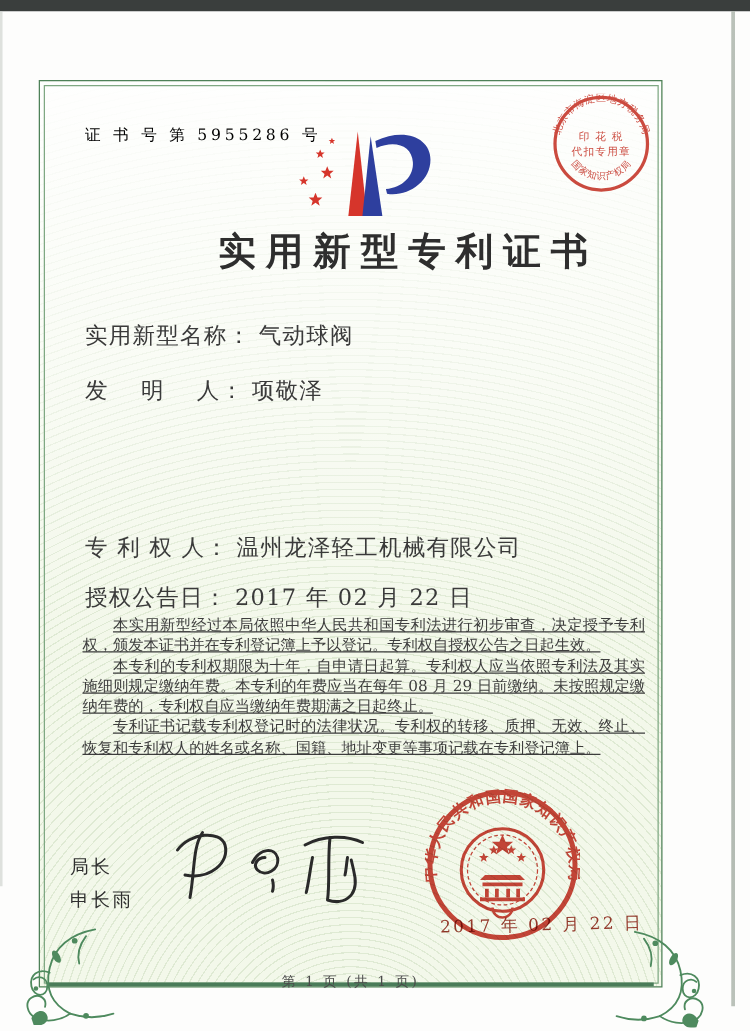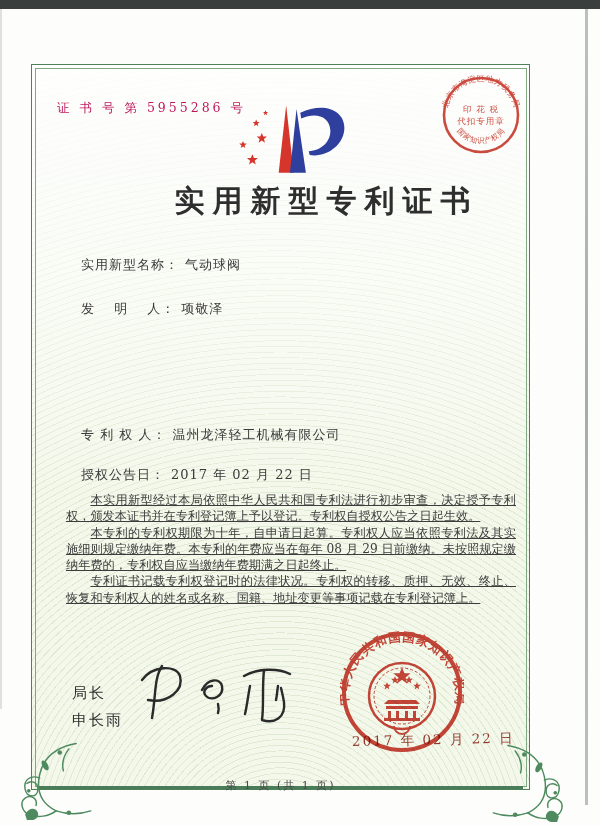--- a/index.html
+++ b/index.html
@@ -19,33 +19,33 @@
         border:1.5px solid #4e8158;
         background:
           linear-gradient(180deg,rgba(255,255,255,.95),rgba(255,255,255,.55) 30%,rgba(255,255,255,0) 62%),
           repeating-radial-gradient(ellipse 140% 90% at 50% 108%,rgba(106,152,80,.15) 0 1px,rgba(255,255,255,0) 1px 6px),
           #f3f8ea;
         z-index:1;}
   .frame-inner{position:absolute;inset:2.5px;border:1px solid #7fa883;pointer-events:none;}
   .frame-bottom-line{position:absolute;left:6px;right:6px;bottom:0;height:3px;background:var(--border_green);}
   .corner-ornament{position:absolute;z-index:3;}
   
-  .cert-no{position:absolute;left:57px;top:100px;font-size:12.5px;letter-spacing:3px;color:#be185d;z-index:2;}
+  .cert-no{position:absolute;left:68px;top:100px;font-size:12.5px;letter-spacing:3px;color:#000000;z-index:2;}
   .logo{position:absolute;left:228px;top:100px;z-index:2;}
   .doc-title{position:absolute;left:31px;top:181px;width:591px;text-align:center;font-size:30px;
         font-weight:bold;letter-spacing:8px;color:#2e2e2e;z-index:2;}
   
-  .field{position:absolute;left:81px;width:440px;font-size:13px;color:#3a3a3a;z-index:2;white-space:nowrap;}
+  .field{position:absolute;left:68px;width:440px;font-size:18px;color:#3a3a3a;z-index:2;white-space:nowrap;}
   .flabel{letter-spacing:1px;}
   .fvalue{margin-left:6px;letter-spacing:1px;}
   
   .body-text{position:absolute;left:66px;top:492px;width:450px;z-index:2;}
   .body-text p{margin:0;font-size:12.2px;line-height:16.3px;text-align:justify;text-indent:2em;color:#3d3d3d;text-decoration:underline;}
   
-  .signer{position:absolute;left:72px;top:680px;font-size:15px;line-height:27px;letter-spacing:2px;color:#2f2f2f;z-index:2;}
+  .signer{position:absolute;left:56px;top:680px;font-size:15px;line-height:27px;letter-spacing:2px;color:#2f2f2f;z-index:2;}
   .signature-svg{position:absolute;left:132px;top:652px;z-index:4;}
   
   .tax-seal{position:absolute;left:441px;top:75px;z-index:5;opacity:.9;mix-blend-mode:multiply;}
   .office-seal{position:absolute;left:340px;top:630px;z-index:5;opacity:.92;mix-blend-mode:multiply;}
   .date-stamp{position:absolute;left:352px;top:731px;width:190px;font-size:13.5px;letter-spacing:2px;
         color:#9c3a2e;z-index:6;transform:rotate(-1.2deg);white-space:nowrap;mix-blend-mode:multiply;}
   
   .page-footer{position:absolute;left:31px;top:766px;width:499px;text-align:center;font-size:11px;
         letter-spacing:2px;color:#4a4a4a;z-index:2;margin-top:12px;}
   svg text{font-family:"DejaVu Serif","Liberation Serif",serif;}

